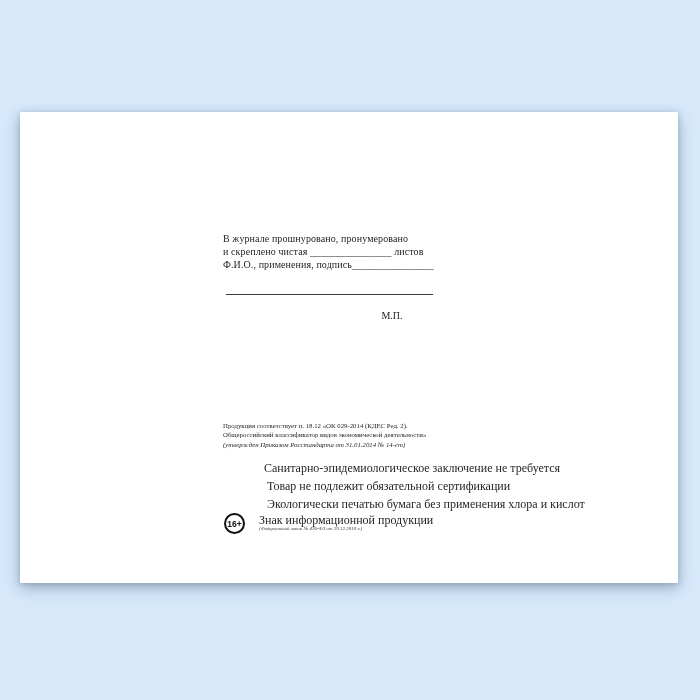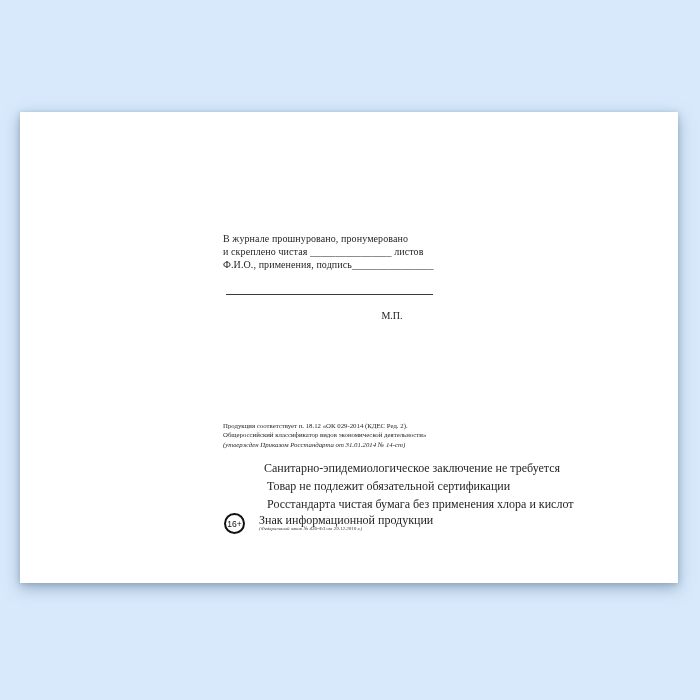--- a/index.html
+++ b/index.html
@@ -54,21 +54,21 @@
   
   .info-sign-row {
     position: absolute; left: 204px; top: 401px;
     display: flex; align-items: flex-start;
   }
   .age-circle {
     width: 21px; height: 21px;
     border: 2px solid #111;
     border-radius: 50%;
     display: flex; align-items: center; justify-content: center;
-    font-size: 8.5px; font-weight: normal;
+    font-size: 8.5px; font-weight: bold;
     font-family: "Liberation Sans", "DejaVu Sans", sans-serif;
     color: #111;
     flex: 0 0 auto;
   }
   .info-sign-text { margin-left: 14px; padding-top: 3px; }
   .info-sign-title {
     font-size: 12px; line-height: 9px; white-space: nowrap; color: #242424;
   }
   .info-sign-law {
     font-size: 5px; line-height: 7px; font-style: italic;
@@ -92,21 +92,21 @@
     <div class="stamp-mark">М.П.</div>
 
     <div class="okved-para">
       <div>Продукция соответствует п. 18.12 «ОК 029-2014 (КДЕС Ред. 2).</div>
       <div>Общероссийский классификатор видов экономической деятельности»</div>
       <div class="okved-italic">(утвержден Приказом Росстандарта от 31.01.2014 № 14-ст)</div>
     </div>
 
     <div class="cert-line cert-sanitary">Санитарно-эпидемиологическое заключение не требуется</div>
     <div class="cert-line cert-certification">Товар не подлежит обязательной сертификации</div>
-    <div class="cert-line cert-eco">Росстандарта чистая бумага без применения хлора и кислот</div>
+    <div class="cert-line cert-eco">Экологически печатью бумага без применения хлора и кислот</div>
 
     <div class="info-sign-row">
       <div class="age-circle">16+</div>
       <div class="info-sign-text">
         <div class="info-sign-title">Знак информационной продукции</div>
         <div class="info-sign-law">(Федеральный закон № 436-ФЗ от 29.12.2010 г.)</div>
       </div>
     </div>
 
   </div>

